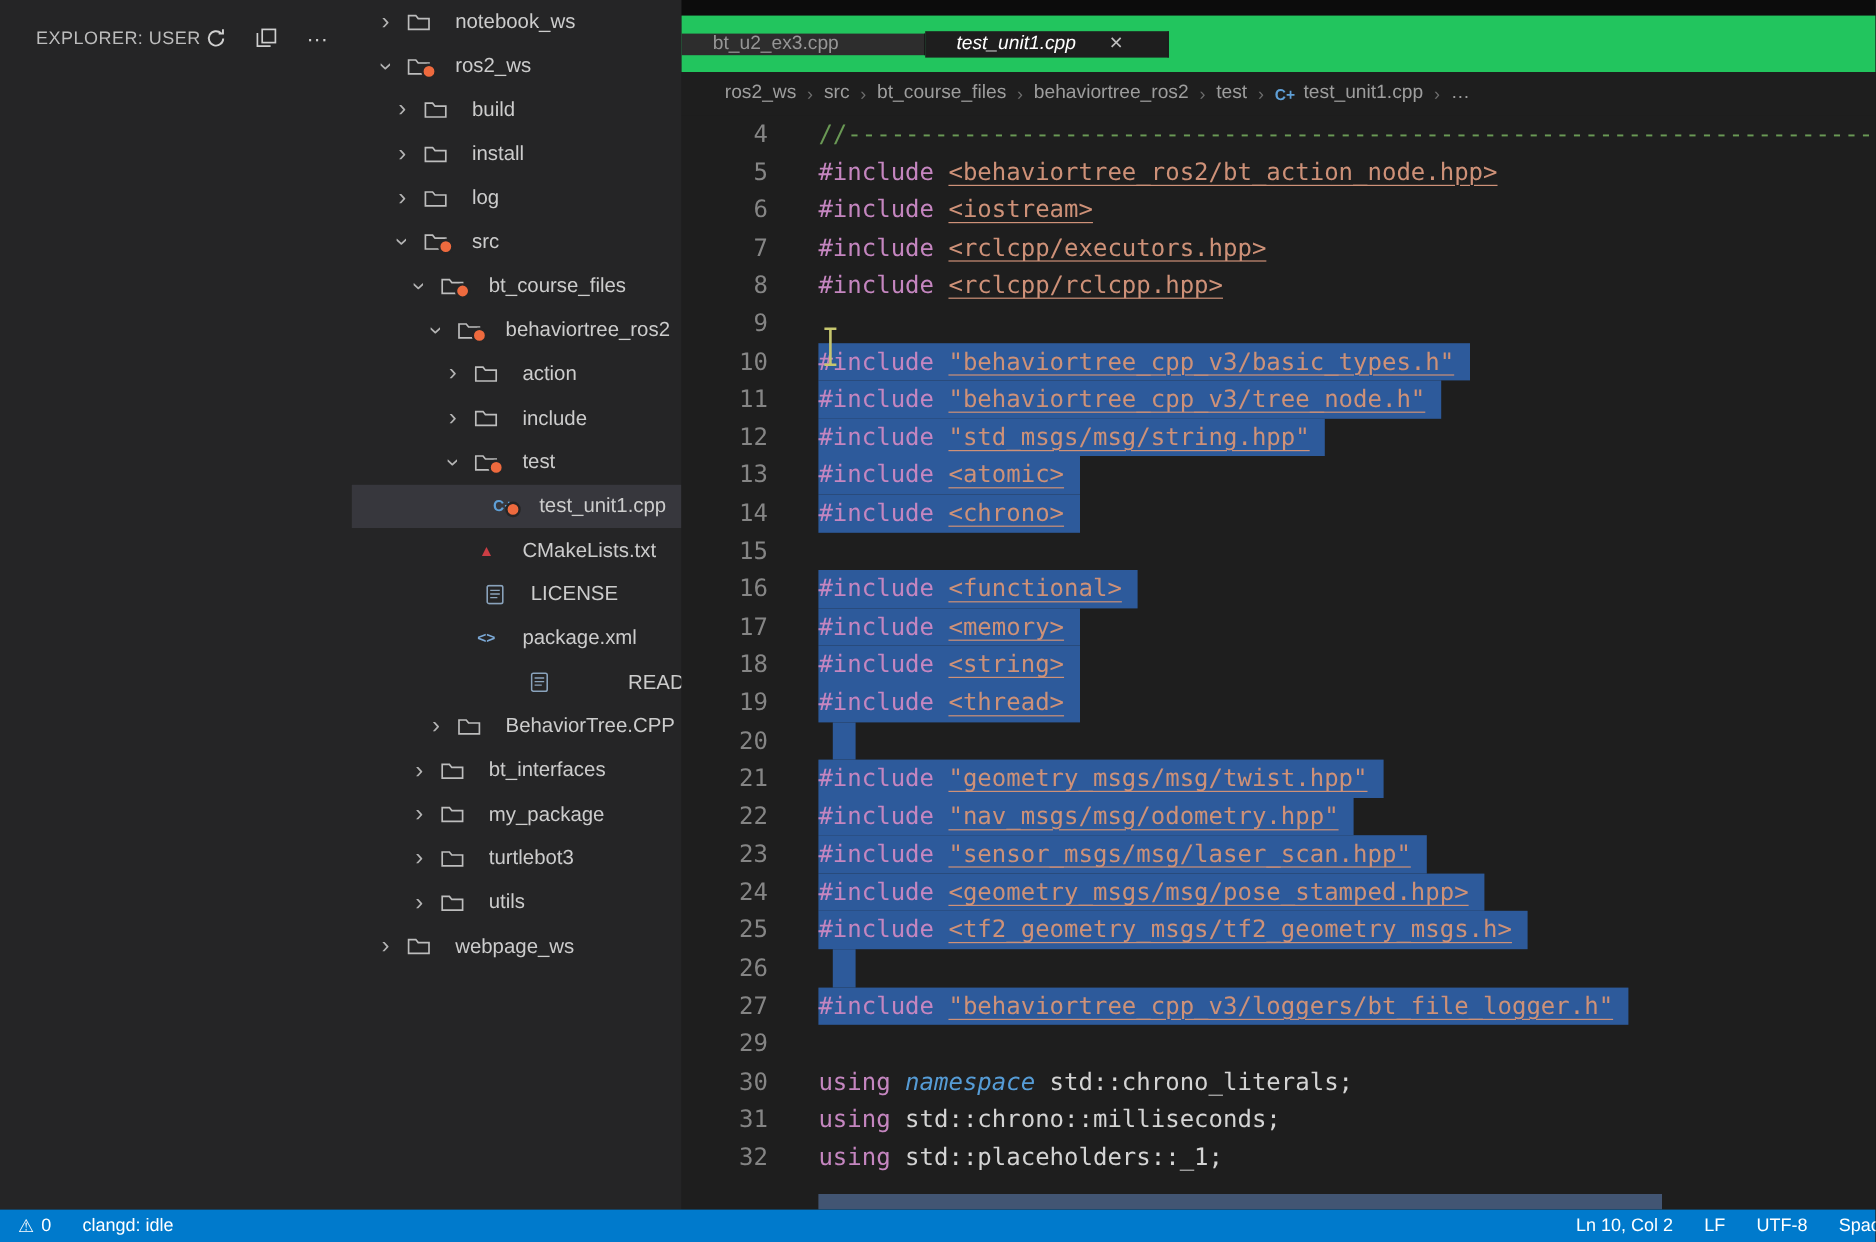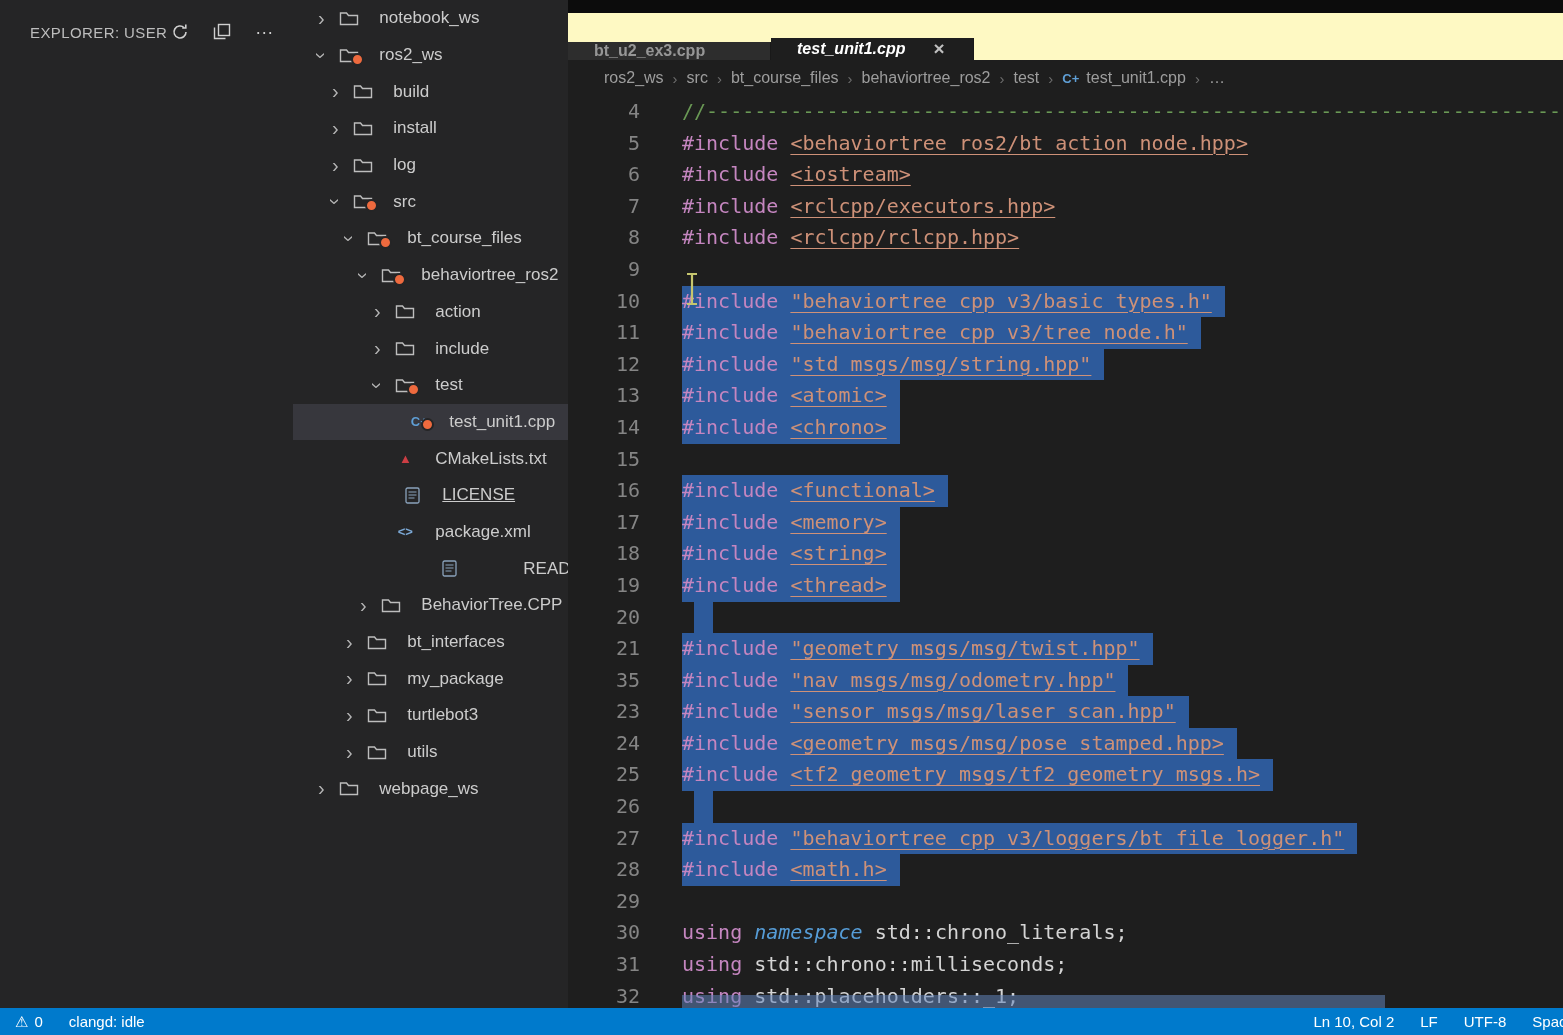--- a/index.html
+++ b/index.html
@@ -24,21 +24,21 @@
   .ticon{width:28px;flex-shrink:0;position:relative;display:inline-flex;align-items:center;justify-content:center;}
   .dot{position:absolute;right:-1px;bottom:-2px;width:9px;height:9px;border-radius:50%;background:#ee6a3e;border:2px solid #252526;}
   .tlabel{margin-left:16px;}
   .ic-cpp{color:#5f9fd6;font-weight:700;font-size:13px;font-family:"Liberation Sans",sans-serif;}
   .ic-cmake{color:#cc3e44;font-size:13px;}
   .ic-xml{color:#7ca9d6;font-weight:700;font-size:13px;}
 
   
   .main{flex:1;min-width:0;display:flex;flex-direction:column;}
   .titlebar-strip{height:13px;background:#0c0c0c;flex-shrink:0;}
-  .tabs{height:47px;background:#fef9c3;display:flex;align-items:flex-end;flex-shrink:0;font-weight:bold;}
+  .tabs{height:47px;background:#22c55e;display:flex;align-items:center;flex-shrink:0;}
   .tab{display:flex;align-items:center;padding:0 26px;min-width:150px;font-size:16px;color:#969696;background:#2d2d2d;border-right:1px solid #191919;cursor:pointer;}
   .tab.active{background:#1e1e1e;color:#ffffff;font-style:italic;}
   .tab-close{margin-left:28px;font-size:19px;color:#c0c0c0;font-style:normal;cursor:pointer;}
   .breadcrumb{height:36px;background:#1e1e1e;display:flex;align-items:center;padding-left:36px;font-size:16px;color:#9d9d9d;flex-shrink:0;white-space:nowrap;}
   .bc-item{cursor:pointer;}
   .bc-sep{margin:0 9px;color:#6e6e6e;font-size:15px;}
   .bc-cpp{color:#5f9fd6;font-weight:700;font-size:13px;margin-right:7px;}
 
   .editor{position:relative;flex:1;overflow:hidden;background:#1e1e1e;
     font-family:"DejaVu Sans Mono",monospace;font-size:20px;}
@@ -202,21 +202,21 @@
           </span>
           <span class="tlabel">test_unit1.cpp</span>
         </div>
         <div class="tree-row" style="padding-left: 70px;">
           <span class="chev"></span>
           <span class="ticon">
             <span class="ic-cmake">▲</span>
           </span>
           <span class="tlabel">CMakeLists.txt</span>
         </div>
-        <div class="tree-row" style="padding-left: 77px; text-decoration: underline;">
+        <div class="tree-row" style="padding-left: 77px;">
           <span class="chev"></span>
           <span class="ticon">
             <svg width="15" height="17" viewBox="0 0 15 17" fill="none" stroke="#8aa3bc" stroke-width="1.3">
               <rect x="1" y="1" width="13" height="15" rx="1.5"></rect>
               <path d="M3.5 5 h8 M3.5 8 h8 M3.5 11 h6" stroke-width="1.1"></path>
             </svg>
           </span>
           <span class="tlabel">LICENSE</span>
         </div>
         <div class="tree-row" style="padding-left: 70px;">
@@ -336,27 +336,26 @@
           <div class="line"><span class="ln">12</span><span class="code"><span class="sel"><span class="tk-d">#include </span><span class="tk-s">"std_msgs/msg/string.hpp"</span></span></span></div>
           <div class="line"><span class="ln">13</span><span class="code"><span class="sel"><span class="tk-d">#include </span><span class="tk-s">&lt;atomic&gt;</span></span></span></div>
           <div class="line"><span class="ln">14</span><span class="code"><span class="sel"><span class="tk-d">#include </span><span class="tk-s">&lt;chrono&gt;</span></span></span></div>
           <div class="line"><span class="ln">15</span></div>
           <div class="line"><span class="ln">16</span><span class="code"><span class="sel"><span class="tk-d">#include </span><span class="tk-s">&lt;functional&gt;</span></span></span></div>
           <div class="line"><span class="ln">17</span><span class="code"><span class="sel"><span class="tk-d">#include </span><span class="tk-s">&lt;memory&gt;</span></span></span></div>
           <div class="line"><span class="ln">18</span><span class="code"><span class="sel"><span class="tk-d">#include </span><span class="tk-s">&lt;string&gt;</span></span></span></div>
           <div class="line"><span class="ln">19</span><span class="code"><span class="sel"><span class="tk-d">#include </span><span class="tk-s">&lt;thread&gt;</span></span></span></div>
           <div class="line"><span class="ln">20</span><span class="code"><span class="sel sel-empty"></span></span></div>
           <div class="line"><span class="ln">21</span><span class="code"><span class="sel"><span class="tk-d">#include </span><span class="tk-s">"geometry_msgs/msg/twist.hpp"</span></span></span></div>
-          <div class="line"><span class="ln">35</span><span class="code"><span class="sel"><span class="tk-d">#include </span><span class="tk-s">"nav_msgs/msg/odometry.hpp"</span></span></span></div>
+          <div class="line"><span class="ln">22</span><span class="code"><span class="sel"><span class="tk-d">#include </span><span class="tk-s">"nav_msgs/msg/odometry.hpp"</span></span></span></div>
           <div class="line"><span class="ln">23</span><span class="code"><span class="sel"><span class="tk-d">#include </span><span class="tk-s">"sensor_msgs/msg/laser_scan.hpp"</span></span></span></div>
           <div class="line"><span class="ln">24</span><span class="code"><span class="sel"><span class="tk-d">#include </span><span class="tk-s">&lt;geometry_msgs/msg/pose_stamped.hpp&gt;</span></span></span></div>
           <div class="line"><span class="ln">25</span><span class="code"><span class="sel"><span class="tk-d">#include </span><span class="tk-s">&lt;tf2_geometry_msgs/tf2_geometry_msgs.h&gt;</span></span></span></div>
           <div class="line"><span class="ln">26</span><span class="code"><span class="sel sel-empty"></span></span></div>
           <div class="line"><span class="ln">27</span><span class="code"><span class="sel"><span class="tk-d">#include </span><span class="tk-s">"behaviortree_cpp_v3/loggers/bt_file_logger.h"</span></span></span></div>
-          <div class="line"><span class="ln">28</span><span class="code"><span class="sel"><span class="tk-d">#include </span><span class="tk-s">&lt;math.h&gt;</span></span></span></div>
           <div class="line"><span class="ln">29</span><span class="code"><span class="seg"></span></span></div>
           <div class="line"><span class="ln">30</span><span class="code"><span class="seg"><span class="tk-k">using </span><span class="tk-b">namespace </span><span class="tk-p">std::chrono_literals;</span></span></span></div>
           <div class="line"><span class="ln">31</span><span class="code"><span class="seg"><span class="tk-k">using </span><span class="tk-p">std::chrono::milliseconds;</span></span></span></div>
           <div class="line"><span class="ln">32</span><span class="code"><span class="seg"><span class="tk-k">using </span><span class="tk-p">std::placeholders::_1;</span></span></span></div>
         </div>
       <div class="hscroll"></div>
       <span class="ibeam">
         <svg width="16" height="34" viewBox="0 0 16 34" fill="none" stroke="#c6c66e" stroke-width="2.2">
           <path d="M3 2 h10 M3 32 h10 M8 2 v30"></path>
         </svg>

